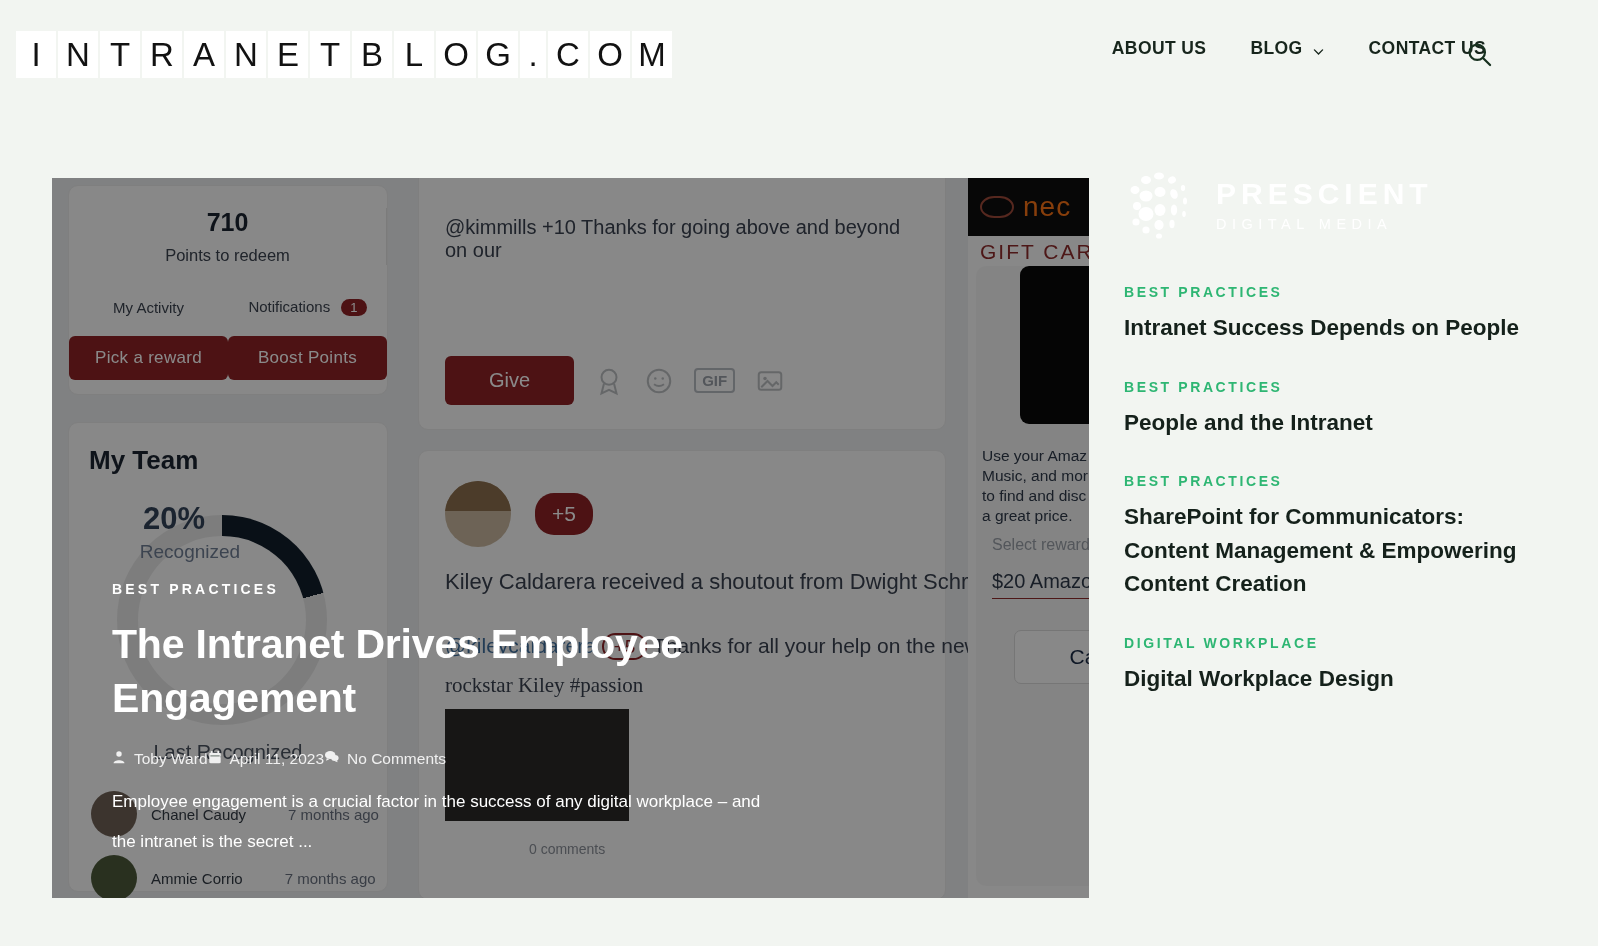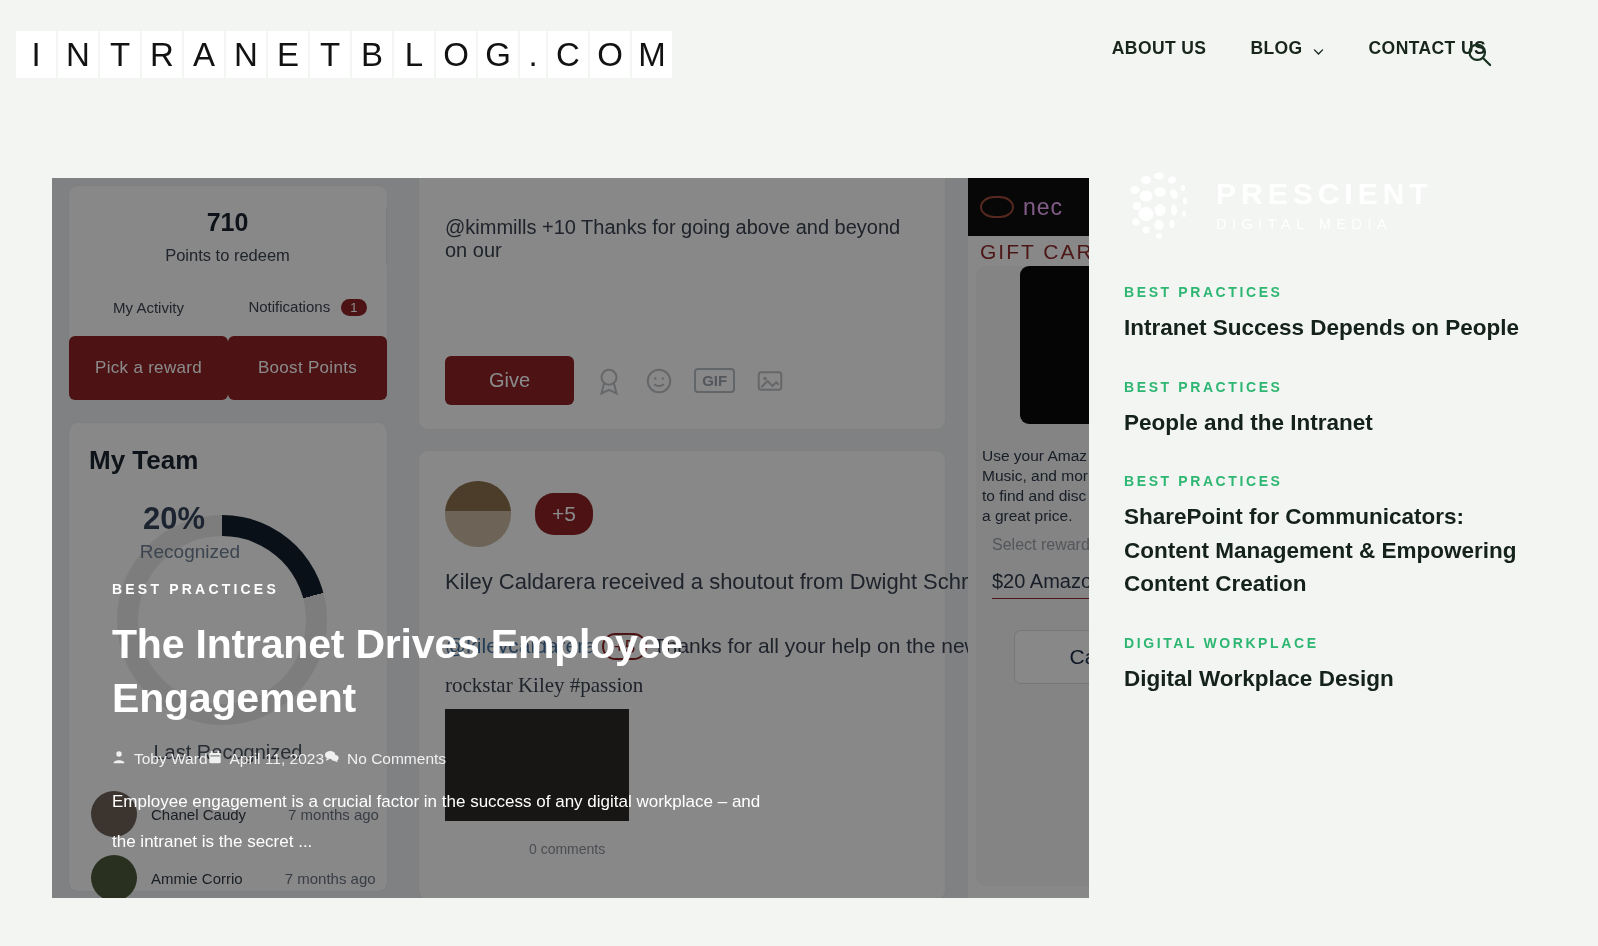--- a/index.html
+++ b/index.html
@@ -83,21 +83,21 @@
     display: flex; align-items: center; font-size: 15px; color: #3c4450;
   }
   .act-col { flex: 1; text-align: center; }
   .badge-count {
     display: inline-block; background: #8e2225; color: #fff;
     border-radius: 9px; padding: 1px 9px; font-size: 13px; margin-left: 7px;
   }
   .btn-row { position: absolute; top: 150px; left: 0; width: 100%; display: flex; justify-content: space-around; }
   .mock-btn {
     background: #8e2225; color: #fff; border-radius: 6px;
-    padding: 22px 0; width: 163px; text-align: center;
+    padding: 12px 0; width: 163px; text-align: center;
     font-size: 17px; letter-spacing: .3px;
   }
 
   .team-title { position: absolute; top: 22px; left: 20px; font-size: 26px; font-weight: 600; color: #1b2430; }
   .donut {
     position: absolute; left: 48px; top: 92px; width: 210px; height: 210px;
     border-radius: 50%;
     background: conic-gradient(#111e2b 0deg 75deg, #e7e7e7 75deg 360deg);
   }
   .donut::after {
@@ -129,21 +129,21 @@
   .mention { color: #3f6f9e; }
   .plus-ring { border: 2px solid #8e2225; color: #8e2225; border-radius: 16px; padding: 1px 10px; font-size: 19px; }
   .feed-msg2 { position: absolute; top: 222px; left: 26px; font-size: 21px; color: #3a4250; font-family: Liberation Serif, serif; }
   .feed-img { position: absolute; top: 258px; left: 26px; width: 184px; height: 112px; background: #2c2a28; }
   .feed-cmt { position: absolute; top: 390px; left: 110px; font-size: 14px; color: #8b9099; }
 
   
   .nectar-panel { position: absolute; left: 916px; top: 0; width: 250px; height: 720px; background: #fbfbfb; }
   .nectar-bar { position: absolute; top: 0; left: 0; width: 250px; height: 58px; background: #0d0d0d; display: flex; align-items: center; gap: 9px; padding-left: 12px; }
   .nectar-mark { width: 34px; height: 22px; border: 2px solid #a04a3a; border-radius: 50%/60%; }
-  .nectar-word { color: #f0abfc; font-size: 23px; letter-spacing: 1px; }
+  .nectar-word { color: #f97316; font-size: 28px; letter-spacing: 1px; }
   .giftcard-lbl { position: absolute; top: 62px; left: 12px; font-size: 21px; letter-spacing: 2px; color: #8f2c2c; }
   .reward-modal { position: absolute; left: 8px; top: 88px; width: 242px; height: 620px; background: #f4f4f4; border-radius: 10px; }
   .reward-img { position: absolute; left: 52px; top: 88px; width: 180px; height: 158px; background: #0a0a0a; border-radius: 9px; }
   .reward-copy { position: absolute; left: 14px; top: 268px; width: 230px; font-size: 15.5px; line-height: 20px; color: #2f3a4a; }
   .reward-sel { position: absolute; left: 24px; top: 358px; font-size: 16px; color: #9aa0a8; }
   .reward-val { position: absolute; left: 24px; top: 392px; font-size: 20px; color: #2f3a4a; border-bottom: 1px solid #8f2c2c; padding-bottom: 5px; width: 200px; }
   .reward-cancel { position: absolute; left: 46px; top: 452px; width: 160px; padding: 14px 0; text-align: center; border: 1px solid #dadada; border-radius: 7px; background: #fbfbfb; font-size: 21px; color: #1b2b45; }
 
   .hero-overlay { position: absolute; inset: 0; background: rgba(0,0,0,0.46); }
 

